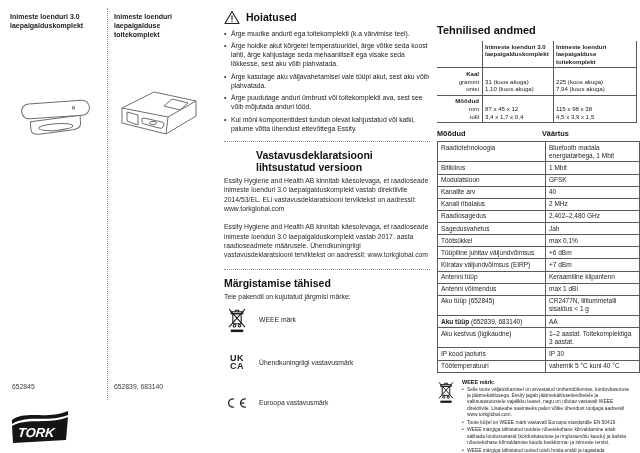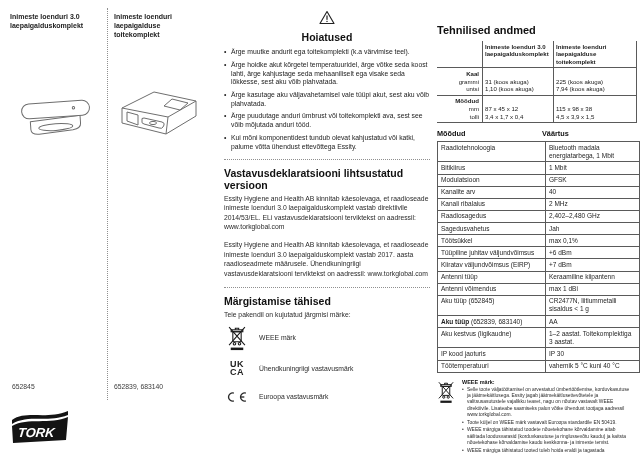--- a/index.html
+++ b/index.html
@@ -17,31 +17,31 @@
   .v-divider { position:absolute; left:97px; top:-2px; height:392px; border-left:1px dotted #8f8f8f; }
   .illus { position:absolute; }
   .illus-1 { left:6px; top:86px; width:80px; height:50px; }
   .illus-2 { left:104px; top:76px; width:90px; height:62px; }
   .sku { position:absolute; top:373px; font-size:6.8px; color:#3a3a3a; }
   .sku1 { left:2px; } .sku2 { left:104px; }
   .logo { position:absolute; left:0; top:397px; width:60px; height:36px; }
 
   
   .mid-col { position:absolute; left:224px; top:10px; width:206px; }
-  .warn-head { display:flex; align-items:center; gap:6px; margin:0 0 5px;flex-direction:column; }
+  .warn-head { display:flex; align-items:center; gap:6px; margin:0 0 5px; }
   .warn-head svg { width:16px; height:15px; flex:0 0 auto; }
   h2 { font-size:10.5px; line-height:1.15; margin:0; font-weight:bold; color:#111; }
   .bullets { margin:0; padding:0; list-style:none; font-size:6.8px; line-height:1.32; color:#222; }
   .bullets li { position:relative; padding-left:7px; margin-bottom:3.5px; }
   .bullets li::before { content:"\2022"; position:absolute; left:0; }
   .dotted-hr { border:none; border-top:1px dotted #8f8f8f; margin:7px 0; }
   .section p { font-size:6.8px; line-height:1.38; margin:3px 0 9px; color:#2a2a2a; }
-  .section h2 { margin-top:2px; }
+  .section h2 { margin-top:2px;margin-left:32px; }
   .marks-intro { font-size:6.8px; margin:4px 0 7px; color:#2a2a2a; }
-  .mark-row { display:flex; align-items:center; gap:9px; margin-bottom:8px; min-height:20px; }
+  .mark-row { display:flex; align-items:center; gap:9px; margin-bottom:20px; min-height:20px; }
   .mark-icon { width:26px; display:flex; justify-content:center; align-items:center; flex:0 0 26px; }
   .ukca-text { font-weight:bold; font-size:9px; line-height:0.88; letter-spacing:0.4px; color:#222; text-align:left; }
   .mark-label { font-size:6.8px; color:#2a2a2a; }
 
   
   .right-col { position:absolute; left:437px; top:8px; width:197px; }
   .tech-title { font-size:11px; font-weight:bold; margin:16px 0 5px; color:#111; }
   table.t1 { border-collapse:collapse; width:190px; table-layout:fixed; }
   .t1 td { font-size:6.1px; line-height:1.28; padding:1.5px 2px; vertical-align:top; }
   .t1 tr.body-row td { border-top:1px solid #5a5a5a; }

